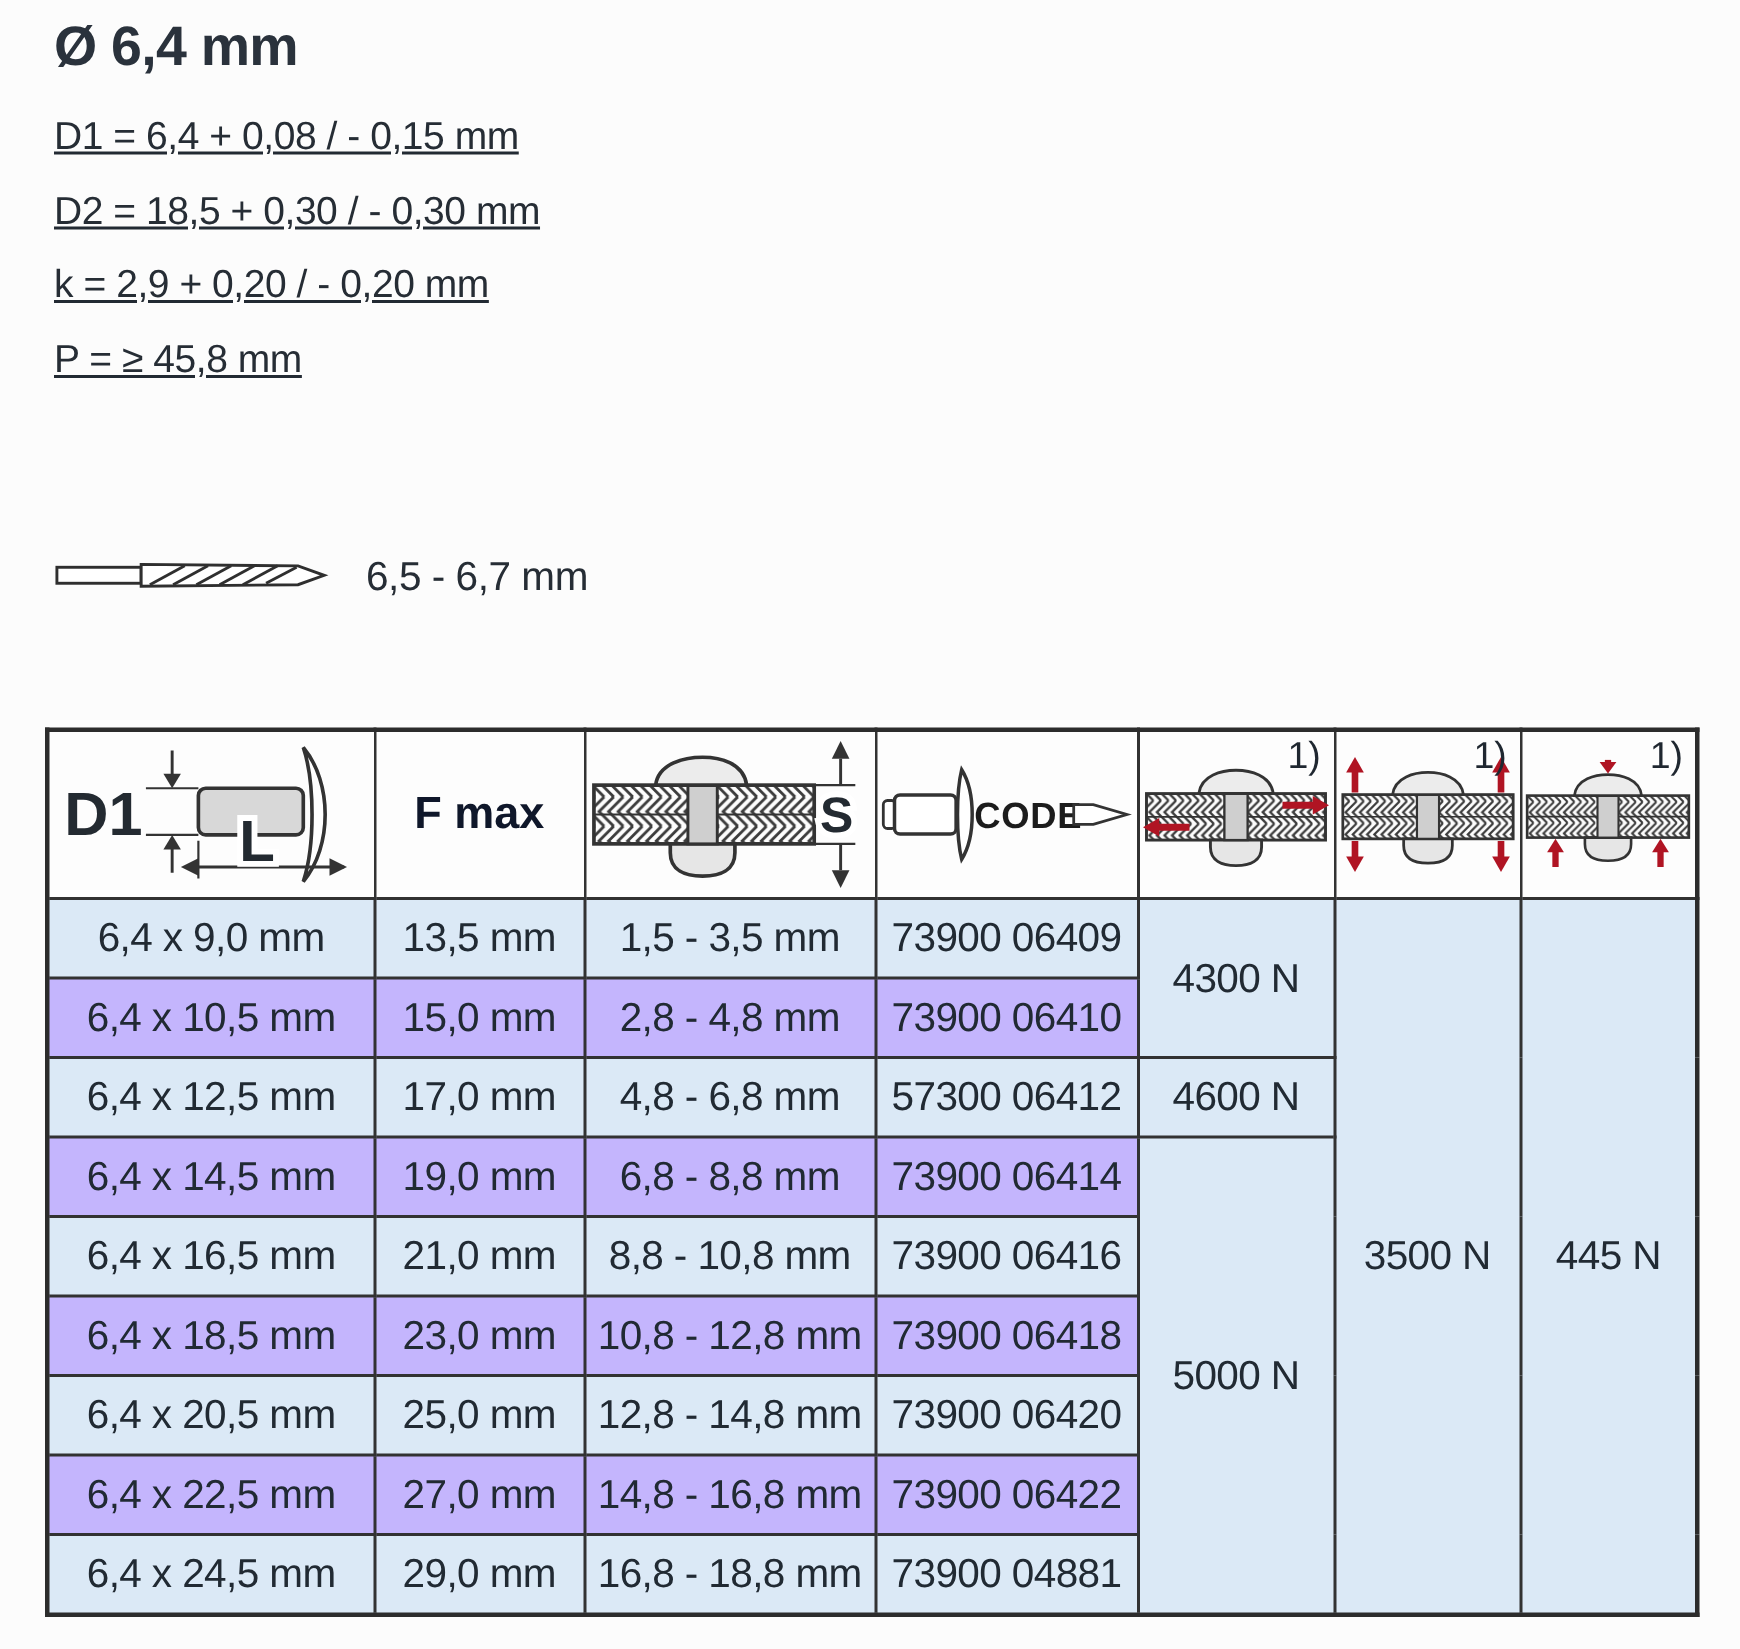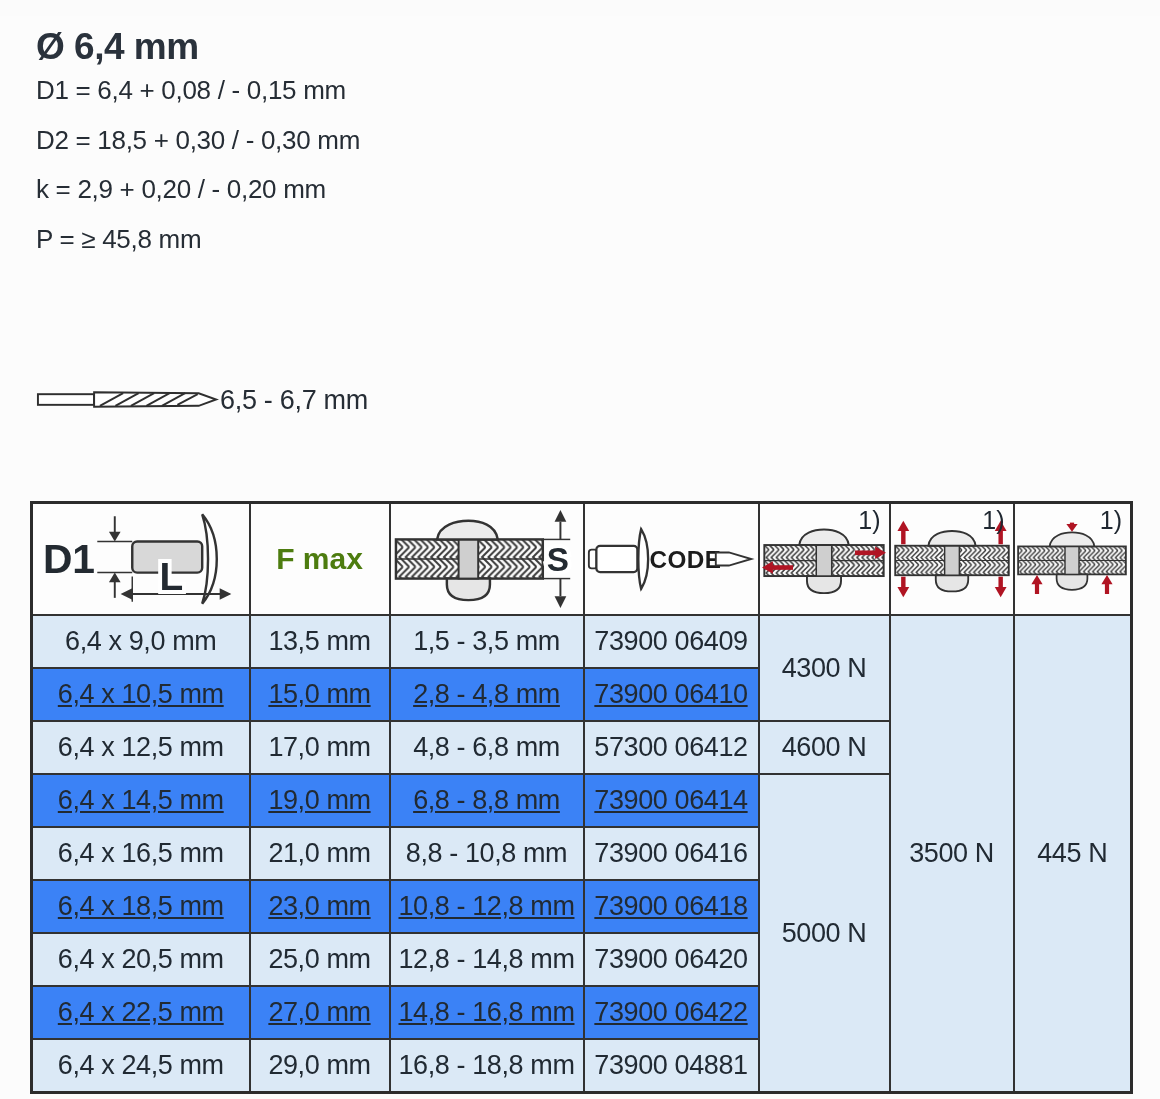--- a/index.html
+++ b/index.html
@@ -3,57 +3,57 @@
 <meta charset="utf-8">
 <style>
   html,body { margin:0; padding:0; }
   body {
     width:1160px; height:1099px;
     background:#fbfbfb;
     font-family:"Liberation Sans", sans-serif;
     position:relative;
     color:#222a33;
   }
-  .page { position:absolute; inset:0; background:#fcfcfc; overflow:hidden;margin-top:16px; }
+  .page { position:absolute; inset:0; background:#fcfcfc; overflow:hidden; }
 
   .title {
     position:absolute; left:36px; top:10px;
     font-size:37px; font-weight:700; color:#2a323c;
     letter-spacing:-0.5px;
   }
-  .specs { position:absolute; left:36px; top:50px; }
+  .specs { position:absolute; left:36px; top:66px;text-decoration:underline; }
   .spec-line {
     height:49.5px; display:flex; align-items:center;
     font-size:26px; color:#262d35; letter-spacing:-0.3px;
   }
   .drill-row {
     position:absolute; left:36px; top:362px; height:44px;
-    display:flex; align-items:center; 
+    display:flex; align-items:center; gap:24px;
   }
   .drill-size { font-size:27px; color:#262d35; letter-spacing:-0.3px; }
 
   table.rivets {
     position:absolute; left:30px; top:485px;
     border-collapse:collapse; table-layout:fixed;
   }
   table.rivets th, table.rivets td {
     border:2px solid #323232;
     padding:0; text-align:center; vertical-align:middle;
   }
   table.rivets { border:3px solid #2c2c2c; }
   table.rivets th {
     height:110px; background:#fdfdfd; position:relative;
     font-weight:700;
   }
   table.rivets td {
     height:51px; font-size:27px; letter-spacing:-0.4px; color:#212a33;
   }
   td.blue { background:#dbe9f6; }
-  td.white { background:#3b82f6;text-decoration:underline; }
-  .fmax-label { font-size:30px; font-weight:700; color:#4d7c0f; }
+  td.white { background:#c4b5fd; }
+  .fmax-label { font-size:30px; font-weight:700; color:#0f172a; }
   .note-marker {
     position:absolute; top:2px; right:8px;
     font-size:25px; font-weight:400; color:#1f2730;
   }
   th svg { display:block; margin:0 auto; }
   .halo { paint-order:stroke; stroke:#ffffff; stroke-width:8px; }
 </style>
 </head>
 <body>
 

